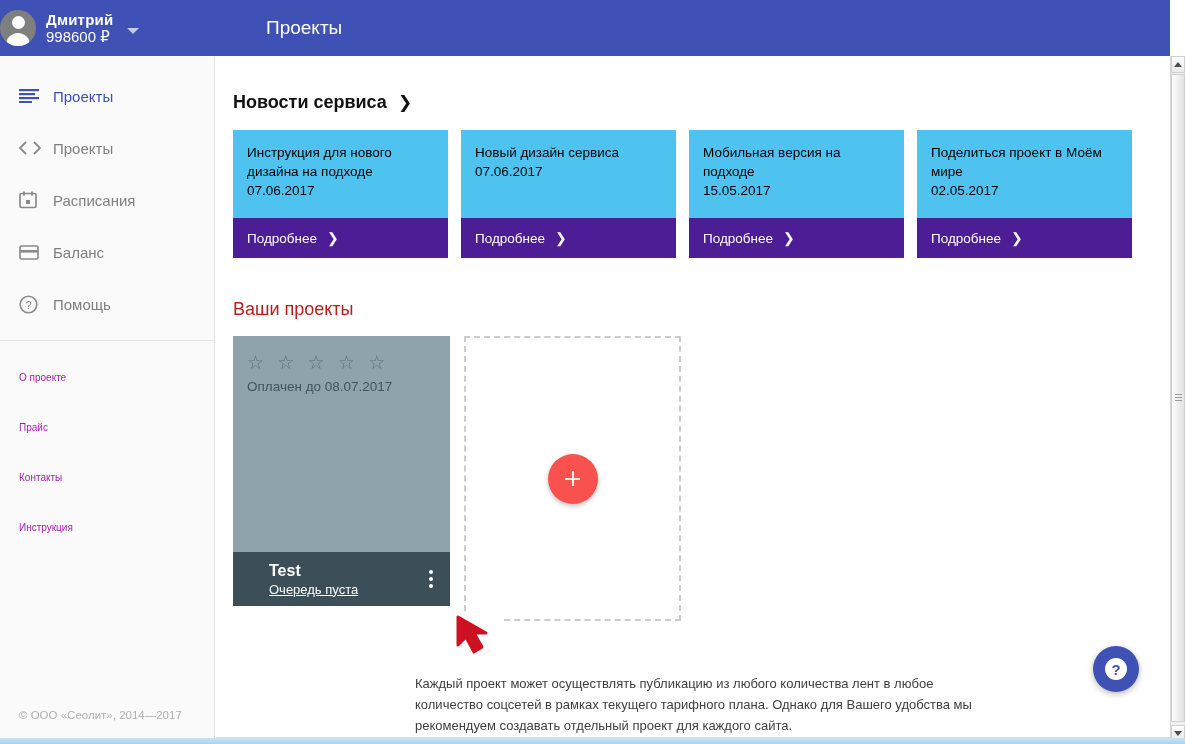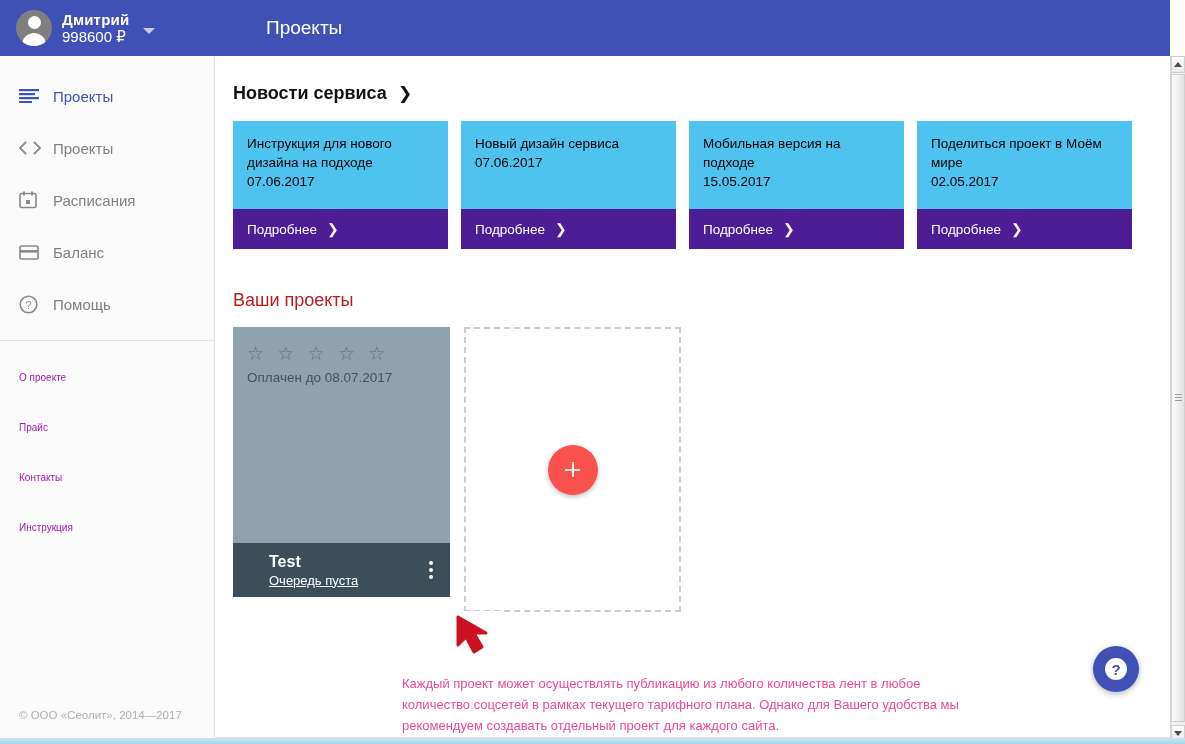--- a/index.html
+++ b/index.html
@@ -16,21 +16,21 @@
     width: 1185px; height: 744px;
     background: #ffffff;
   }
 
   
   .topbar-user {
     position: absolute; left: 0; top: 0;
     width: 215px; height: 56px;
     background: #3f51b5;
     display: flex; align-items: center;
-    padding-left: 16px;
+    padding-left: 0;
     z-index: 5;
   }
   .avatar {
     width: 36px; height: 36px; border-radius: 50%;
     background: #7f7f7f;
     position: relative; flex: 0 0 auto;
     overflow: hidden;
   }
   .avatar::before {
     content: ""; position: absolute;
@@ -109,21 +109,21 @@
     font-size: 11.5px; color: #b0b0b0;
   }
 
   
   .content {
     position: absolute; left: 216px; top: 56px;
     width: 954px; height: 688px;
     background: #ffffff;
     overflow: hidden;
   }
-  .content-inner { padding: 27px 0 0 17px; }
+  .content-inner { padding: 36px 0 0 17px; }
 
   .section-head {
     display: flex; align-items: center;
     font-size: 18px; font-weight: bold; color: #111111;
     margin-bottom: 17px;
   }
   .section-head .chev {
     margin-left: 11px; display: inline-block;
     font-size: 17px; font-weight: bold; color: #111111;
   }
@@ -228,24 +228,24 @@
     width: 46px; height: 58px;
     background: #ffffff;
     z-index: 8;
     pointer-events: none;
   }
   .cursor-arrow svg { display: block; }
 
   
   .foot-note {
     position: absolute;
-    left: 186px; top: 617px;
+    left: 199px; top: 617px;
     width: 576px;
     font-size: 13px; line-height: 21px;
-    color: #ec4899;
+    color: #404040;
   }
 
   
   .help-fab {
     position: absolute; right: 31px; bottom: 52px;
     width: 46px; height: 46px; border-radius: 50%;
     background: #3f51b5;
     display: flex; align-items: center; justify-content: center;
     box-shadow: 0 2px 6px rgba(0,0,0,.28);
     cursor: pointer; z-index: 7;

